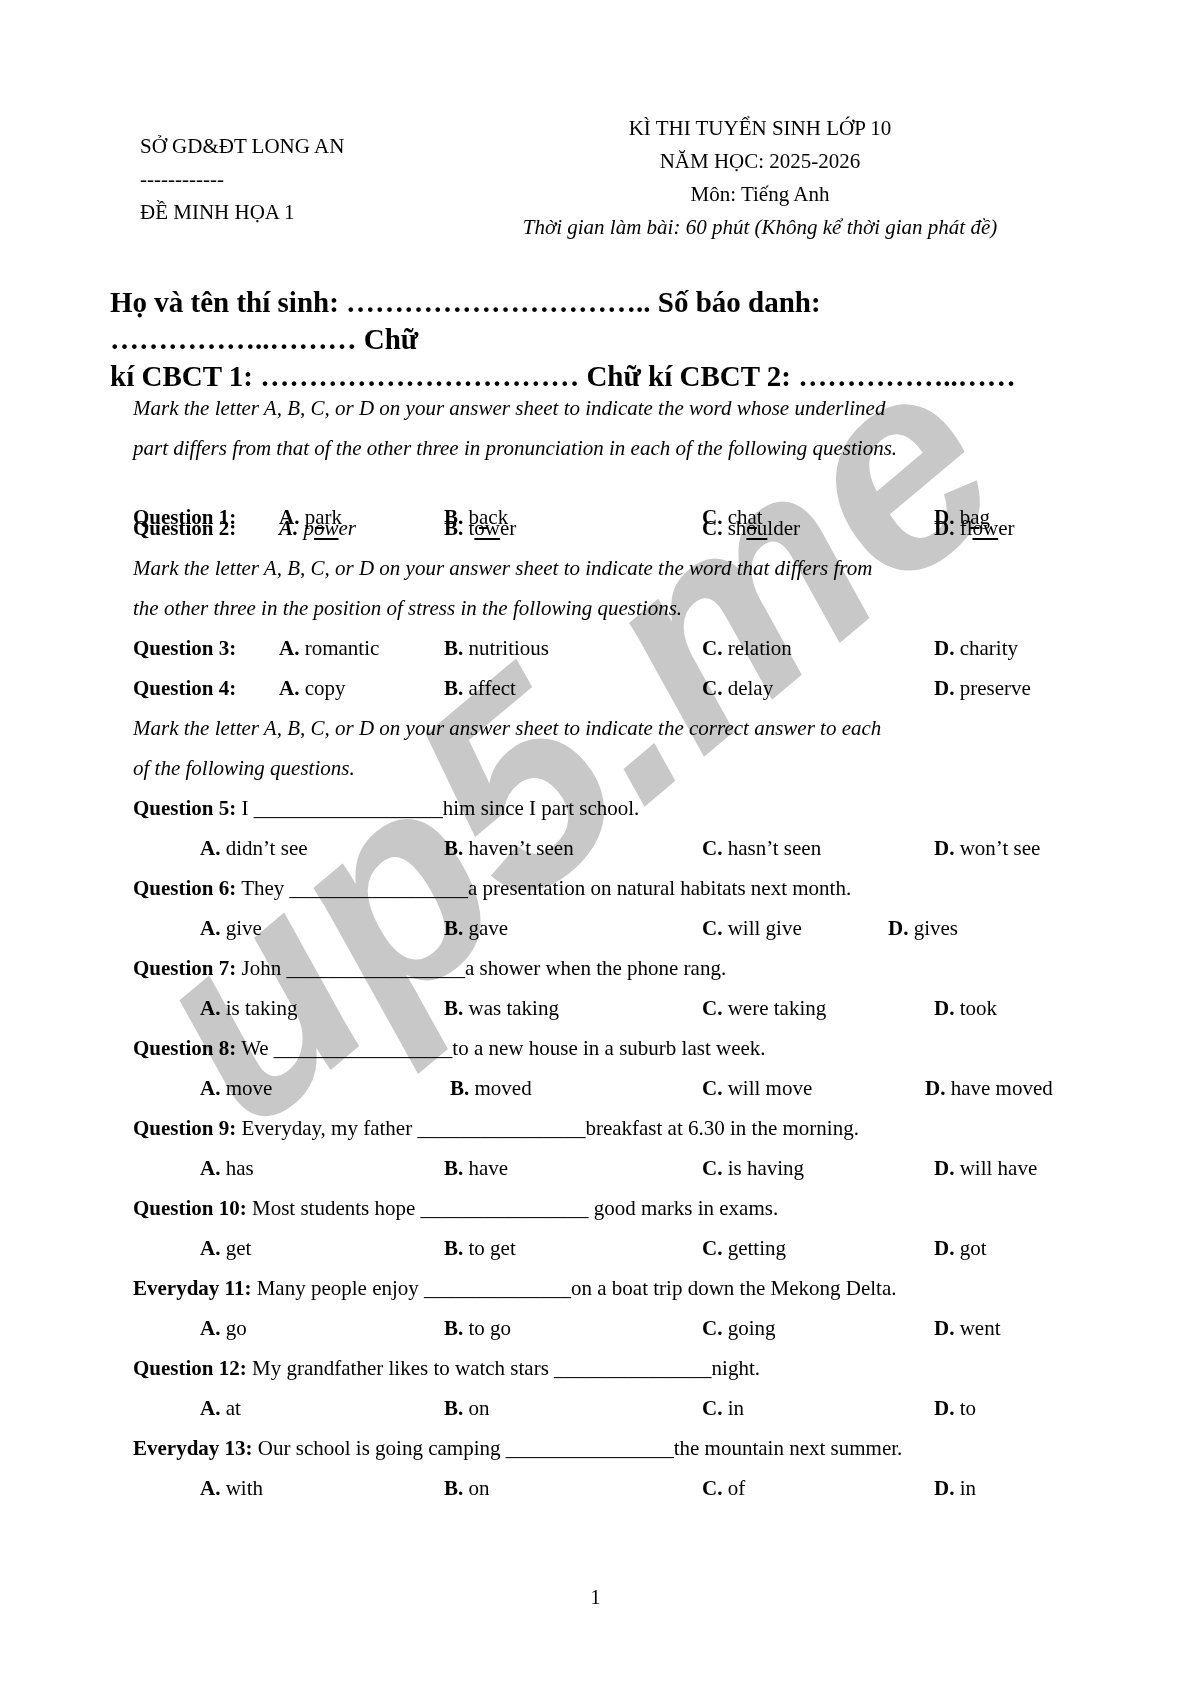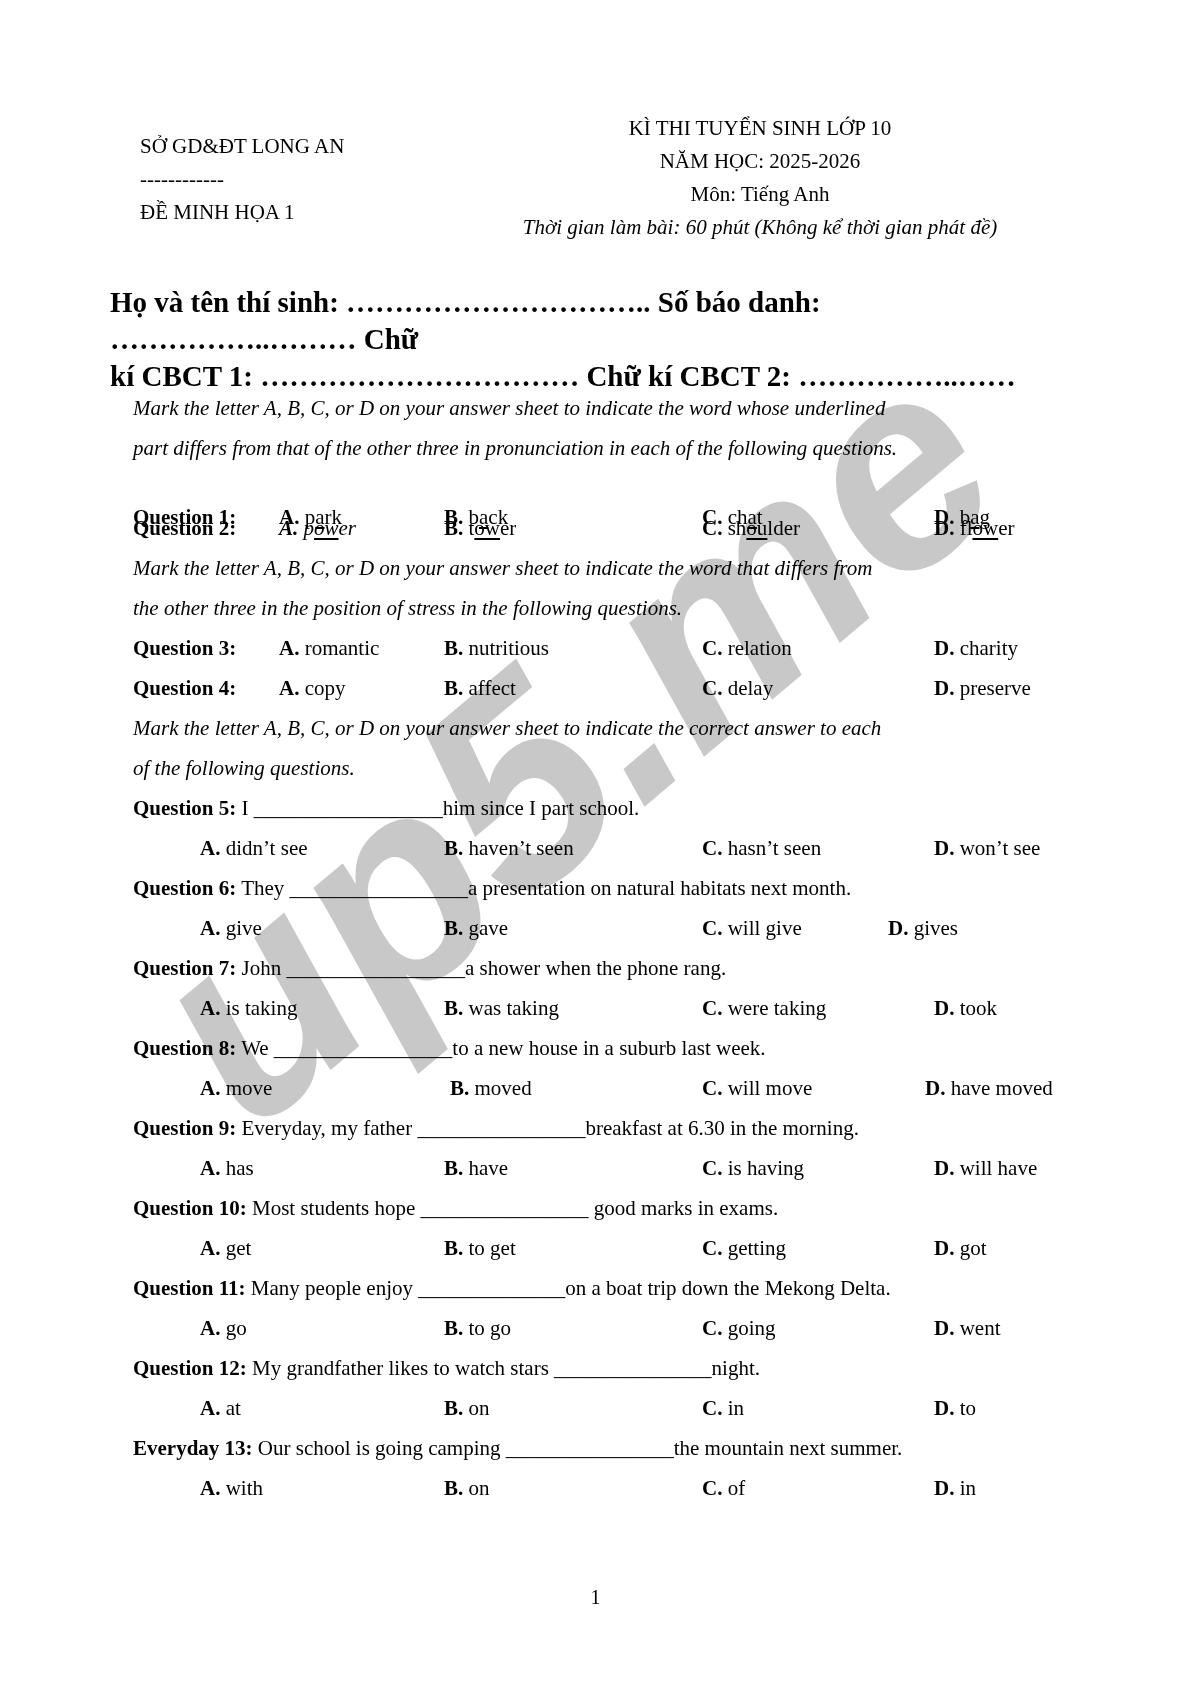--- a/index.html
+++ b/index.html
@@ -112,21 +112,21 @@
           <span class="opt" style="left: 569px;"><b>C.</b> is having</span>
           <span class="opt" style="left: 801px;"><b>D.</b> will have</span>
         </div>
         <div class="row" style="top: 800px;"><span class="qlabel">Question 10:</span> <span>Most students hope ________________ good marks in exams.</span></div>
         <div class="row" style="top: 840px;">
           <span class="opt" style="left: 67px;"><b>A.</b> get</span>
           <span class="opt" style="left: 311px;"><b>B.</b> to get</span>
           <span class="opt" style="left: 569px;"><b>C.</b> getting</span>
           <span class="opt" style="left: 801px;"><b>D.</b> got</span>
         </div>
-        <div class="row" style="top: 880px;"><span class="qlabel">Question 11:</span> <span>Many people enjoy ______________on a boat trip down the Mekong Delta.</span></div>
+        <div class="row" style="top: 880px;"><span class="qlabel">Everyday 11:</span> <span>Many people enjoy ______________on a boat trip down the Mekong Delta.</span></div>
         <div class="row" style="top: 920px;">
           <span class="opt" style="left: 67px;"><b>A.</b> go</span>
           <span class="opt" style="left: 311px;"><b>B.</b> to go</span>
           <span class="opt" style="left: 569px;"><b>C.</b> going</span>
           <span class="opt" style="left: 801px;"><b>D.</b> went</span>
         </div>
         <div class="row" style="top: 960px;"><span class="qlabel">Question 12:</span> <span>My grandfather likes to watch stars _______________night.</span></div>
         <div class="row" style="top: 1000px;">
           <span class="opt" style="left: 67px;"><b>A.</b> at</span>
           <span class="opt" style="left: 311px;"><b>B.</b> on</span>

